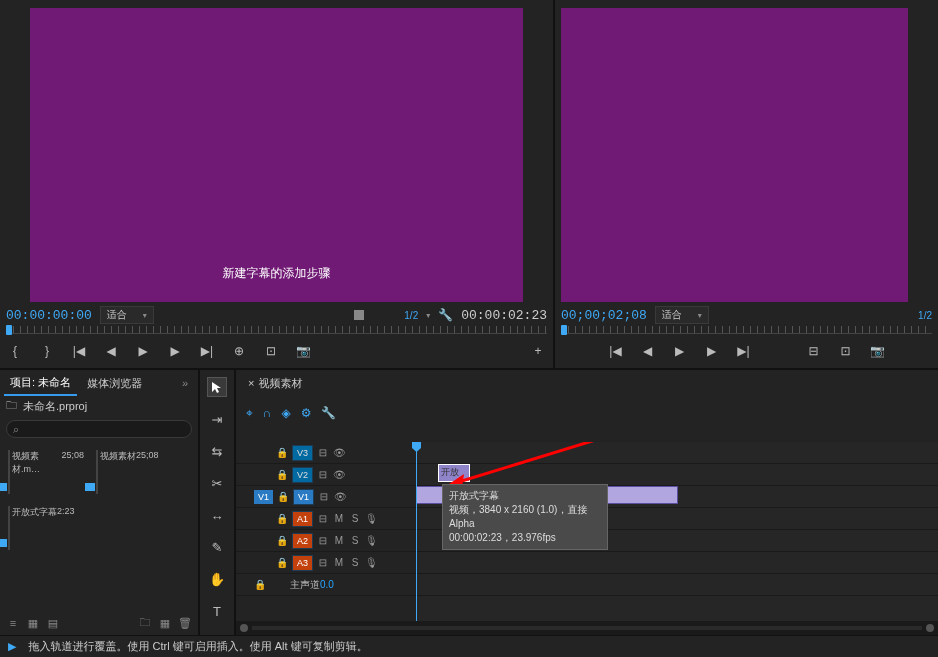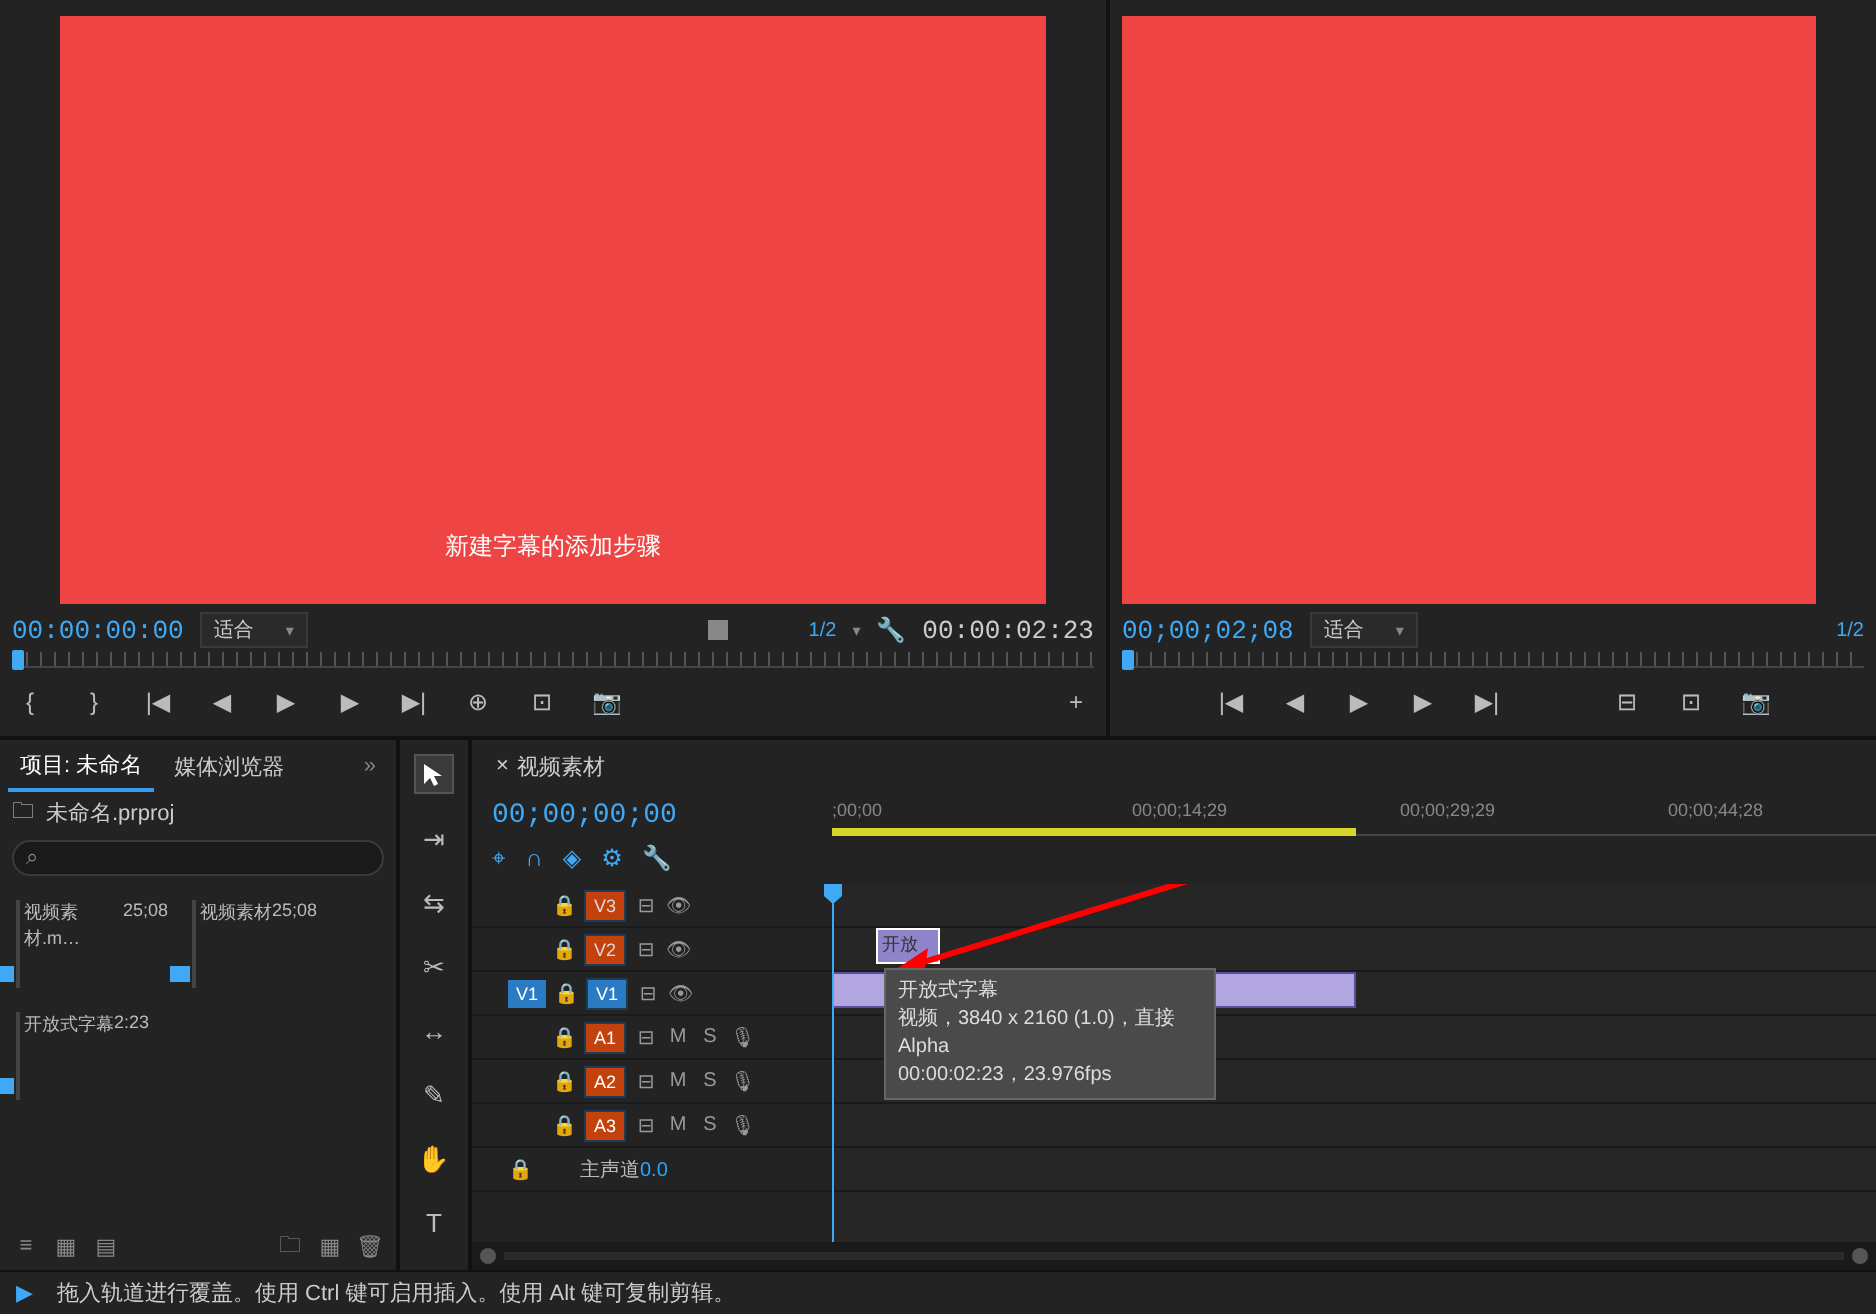--- a/index.html
+++ b/index.html
@@ -2,21 +2,21 @@
 <html><head>
 <meta charset="utf-8">
 <style>
 *{box-sizing:border-box;margin:0;padding:0;font-family:"Microsoft YaHei",Arial,sans-serif;user-select:none}
 body{background:#1e1e1e;width:938px;height:657px;color:#ccc;font-size:11px;overflow:hidden}
 .app{display:flex;flex-direction:column;height:100%}
 .monitors{display:flex;height:368px}
 .mon{display:flex;flex-direction:column;position:relative;background:#232323}
 .mon.left{width:555px;border-right:2px solid #111}
 .mon.right{flex:1}
-.vidarea{flex:1;margin:8px 30px 2px 30px;background:#ef4444;position:relative;display:flex;align-items:flex-end;justify-content:center;padding-bottom:20px}
+.vidarea{flex:1;margin:8px 30px 2px 30px;background:#701a75;position:relative;display:flex;align-items:flex-end;justify-content:center;padding-bottom:20px}
 .subtitle{color:#fff;font-size:12px}
 .mon.right .vidarea{margin-left:6px}
 .ctrlbar{display:flex;align-items:center;height:22px;padding:0 6px;gap:8px;color:#3fa9f5}
 .tc{font-family:"Courier New",monospace;font-size:13px}
 .tc.blue{color:#3fa9f5}
 .zoomsel{background:#2a2a2a;border:1px solid #3a3a3a;color:#ccc;font-size:10px;padding:1px 6px;display:flex;align-items:center;gap:16px}
 .chev{font-size:8px;color:#888}
 .ctrlbar .sp{flex:1}
 .ruler{height:8px;position:relative;background:#232323;padding:0 6px}
 .ruler .ticks{height:100%;border-bottom:1px solid #444;background-image:repeating-linear-gradient(90deg,#555 0 1px,transparent 1px 7px)}
@@ -55,21 +55,21 @@
 .tl-ruler{flex:1;position:relative;padding-top:4px}
 .tl-ruler .tlticks{height:18px;border-bottom:1px solid #444;display:flex;font-size:9px;color:#888;position:relative}
 .tlticks span{position:absolute;top:0}
 .yellowbar{position:absolute;left:0;top:18px;height:4px;background:#d6d628;width:262px}
 .tl-playhead{position:absolute;left:28px;top:0;bottom:0;width:1px;background:#3fa9f5;z-index:5}
 .tl-playhead::before{content:"";position:absolute;top:0;left:-4px;width:9px;height:10px;background:#3fa9f5;clip-path:polygon(0 0,100% 0,100% 60%,50% 100%,0 60%)}
 .tl-body{flex:1;display:flex;overflow:hidden;position:relative}
 .trackheads{width:180px;display:flex;flex-direction:column}
 .trackrow{display:flex;align-items:center;height:22px;border-bottom:1px solid #1a1a1a;gap:4px;padding-left:18px}
 .pad{width:18px}
-.vtag{background:#c2410c;color:#ddd;font-size:9px;padding:2px 4px;border:1px solid #1d3b52;cursor:pointer}
+.vtag{background:#0369a1;color:#ddd;font-size:9px;padding:2px 4px;border:1px solid #1d3b52;cursor:pointer}
 .vtag.on{background:#2a7bc4;color:#fff}
 .vtag.audio{background:#1e5d7d}
 .vtag.audio.on{background:#c2410c}
 .src{font-size:9px;padding:2px 4px;color:#888}
 .src.on{background:#2a7bc4;color:#fff}
 .tico{color:#999;font-size:10px;width:12px;text-align:center;cursor:pointer}
 .master{font-size:10px;color:#bbb;padding-left:20px}
 .mval{color:#27a6ff;margin-left:0}
 .tracks{flex:1;position:relative;background:#262626}
 .trklane{height:22px;border-bottom:1px solid #1a1a1a;position:relative}
@@ -223,37 +223,27 @@
       <span class="tool">✋</span>
       <span class="tool">T</span>
     </div>
 
     <div class="timeline">
       <div class="tl-tabs">
           <span class="tl-tab">× <span>视频素材</span></span>
         </div>
       <div class="tl-header">
         <div class="tl-headL">
-          <div class="tl-tc">00;00;00;00</div>
           <div class="tl-opts">
             <span>⌖</span>
             <span>∩</span>
             <span>◈</span>
             <span>⚙</span>
             <span>🔧</span>
           </div>
-        </div>
-        <div class="tl-ruler">
-          <div class="tlticks">
-            <span style="left:0">;00;00</span>
-            <span style="left:150px">00;00;14;29</span>
-            <span style="left:284px">00;00;29;29</span>
-            <span style="left:418px">00;00;44;28</span>
-          </div>
-          <div class="yellowbar"></div>
         </div>
       </div>
       <div class="tl-body">
         <div class="trackheads">
           <div class="trackrow">
               <span class="pad"></span>
               <span class="tico">🔒</span>
               <span class="vtag">V3</span>
               <span class="tico">⊟</span>
               <span class="tico">👁</span>

